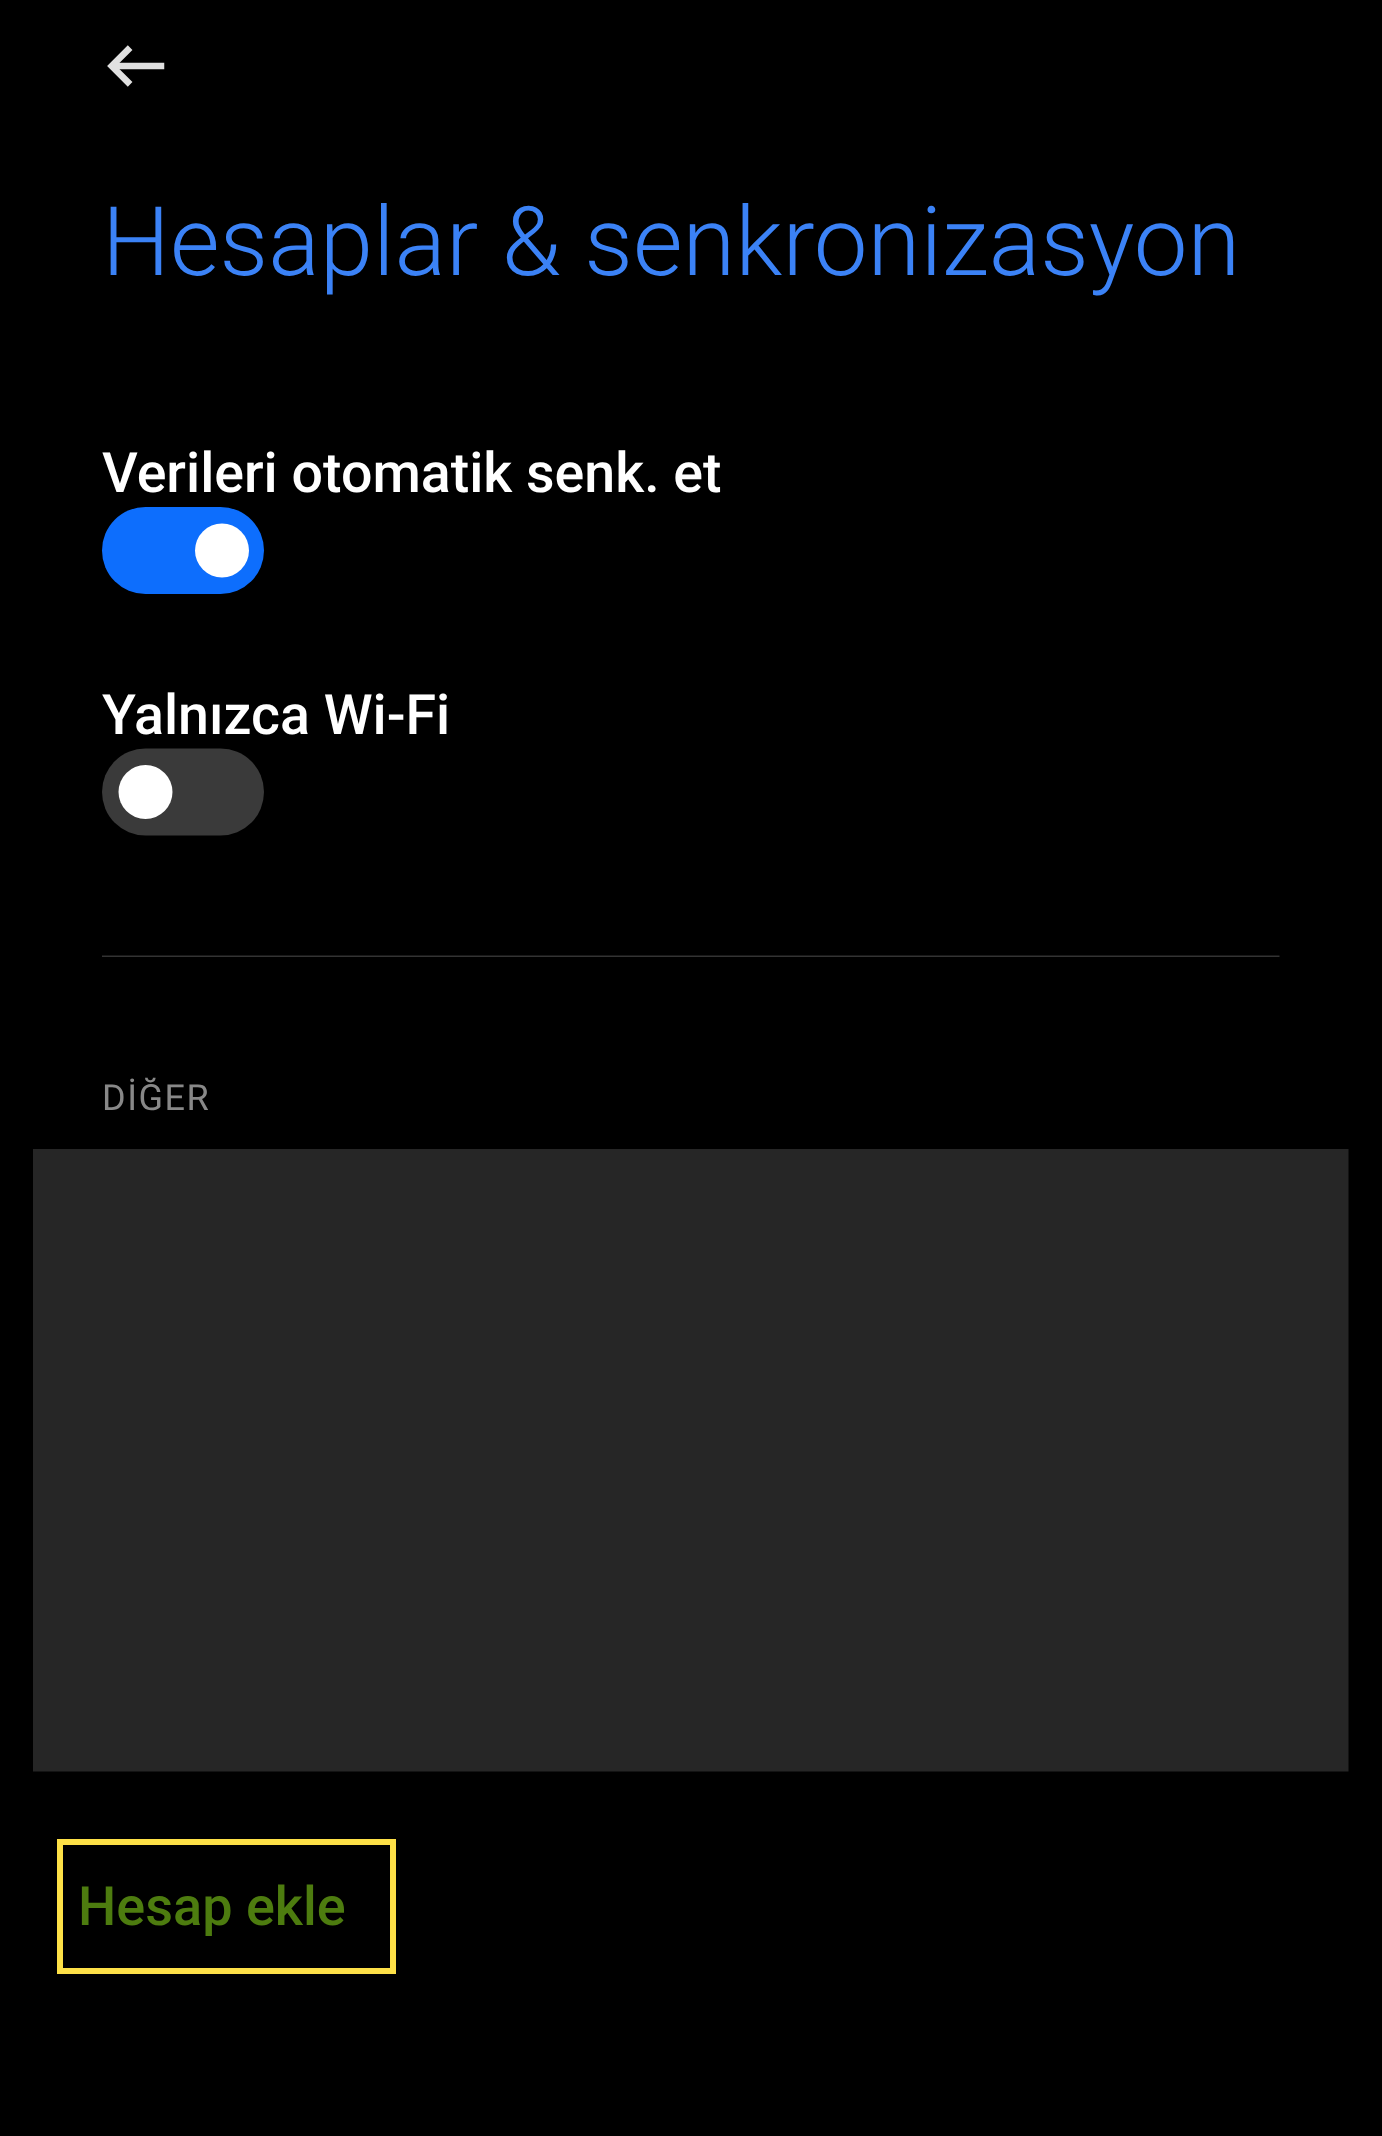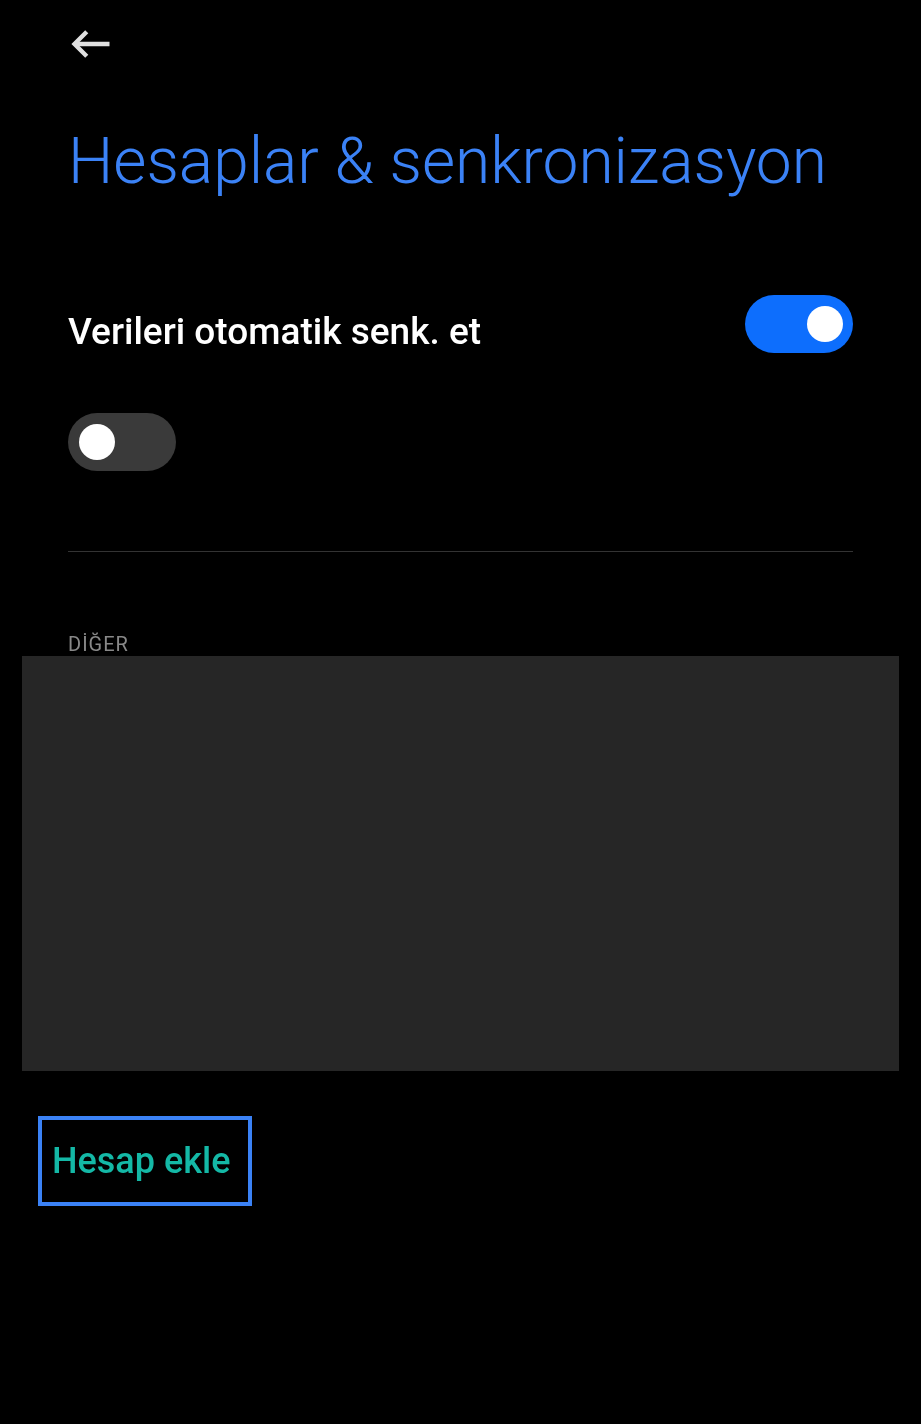--- a/index.html
+++ b/index.html
@@ -34,23 +34,24 @@
       font-size: 64px;
       font-weight: 300;
       color: #3b82f6;
       line-height: 1.35;
     }
     .content {
       padding: 0 68px;
     }
     .setting-row {
       display: flex;
-      align-items: flex-end;
+      align-items: flex-start;
       justify-content: space-between;
       padding: 30px 0;
+      flex-direction: column;
     }
     .setting-label {
       font-size: 37px;
       font-weight: 500;
       color: #fff;
     }
     .toggle {
       position: relative;
       width: 108px;
       height: 58px;
@@ -78,40 +79,41 @@
     }
     .toggle.off .toggle-knob {
       left: 11px;
     }
     .divider {
       height: 1px;
       background: #333;
       margin: 50px 0 80px 0;
     }
     .section-header {
-      font-size: 20px;
+      font-size: 24px;
       color: #888;
       letter-spacing: 1px;
+      margin-bottom: 20px;
     }
     .accounts-placeholder {
       background: #262626;
       height: 415px;
       margin: 0 -46px 20px -46px;
     }
     .add-account-row {
       padding: 25px 0 25px 0;
     }
     .add-account-button {
       display: inline-block;
       font-size: 36px;
       font-weight: 500;
-      color: #14b8a6;
+      color: #4d7c0f;
       cursor: pointer;
-      padding: 20px 18px 20px 10px;
-      border: 4px solid #3b82f6;
+      padding: 20px 30px 20px 10px;
+      border: 4px solid #fde047;
       margin-left: -30px;
     }
   </style>
 </head>
 <body>
 
 <div class="header">
   <div class="back-button">
     <svg viewBox="0 0 24 24">
       <line x1="22" y1="12" x2="2" y2="12"></line>
@@ -124,20 +126,21 @@
 
 <div class="content">
   <div class="setting-row">
     <span class="setting-label">Verileri otomatik senk. et</span>
     <div class="toggle on">
       <div class="toggle-knob"></div>
     </div>
   </div>
 
   <div class="setting-row">
+    <span class="setting-label">Yalnızca Wi-Fi</span>
     <div class="toggle off">
       <div class="toggle-knob"></div>
     </div>
   </div>
 
   <div class="divider"></div>
 
   <div class="section-header">DİĞER</div>
 
   <div class="accounts-placeholder"></div>

